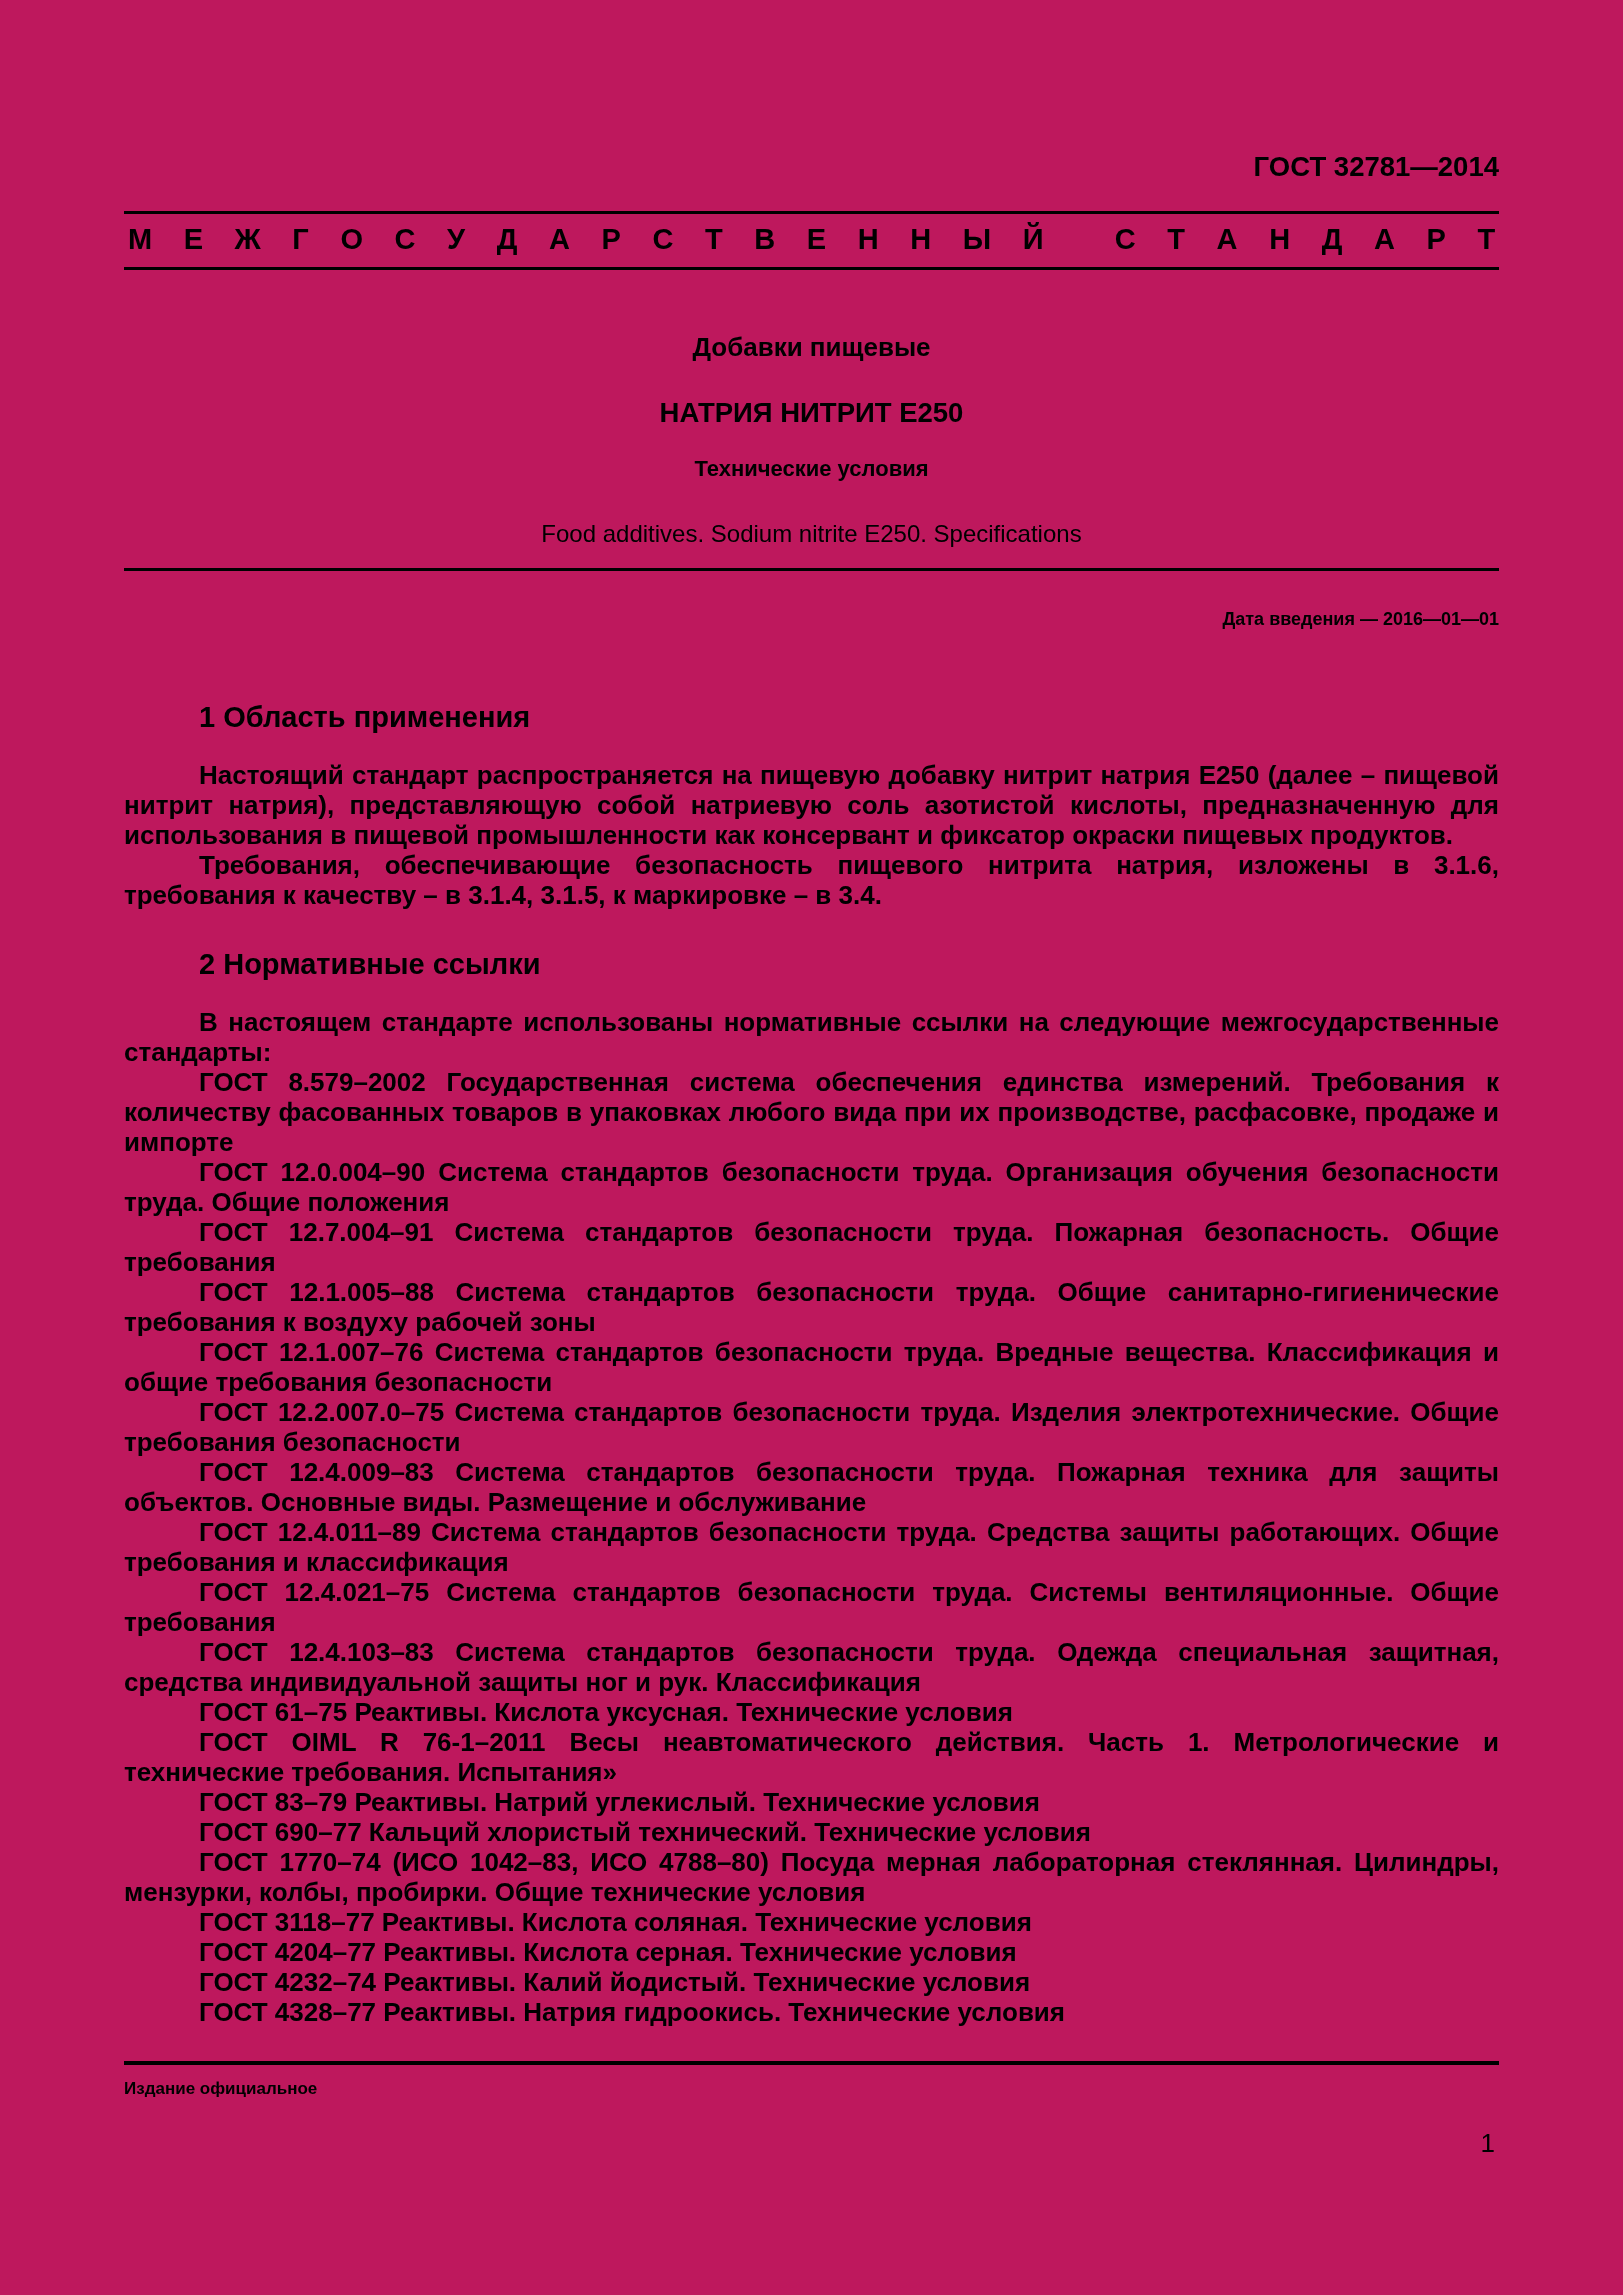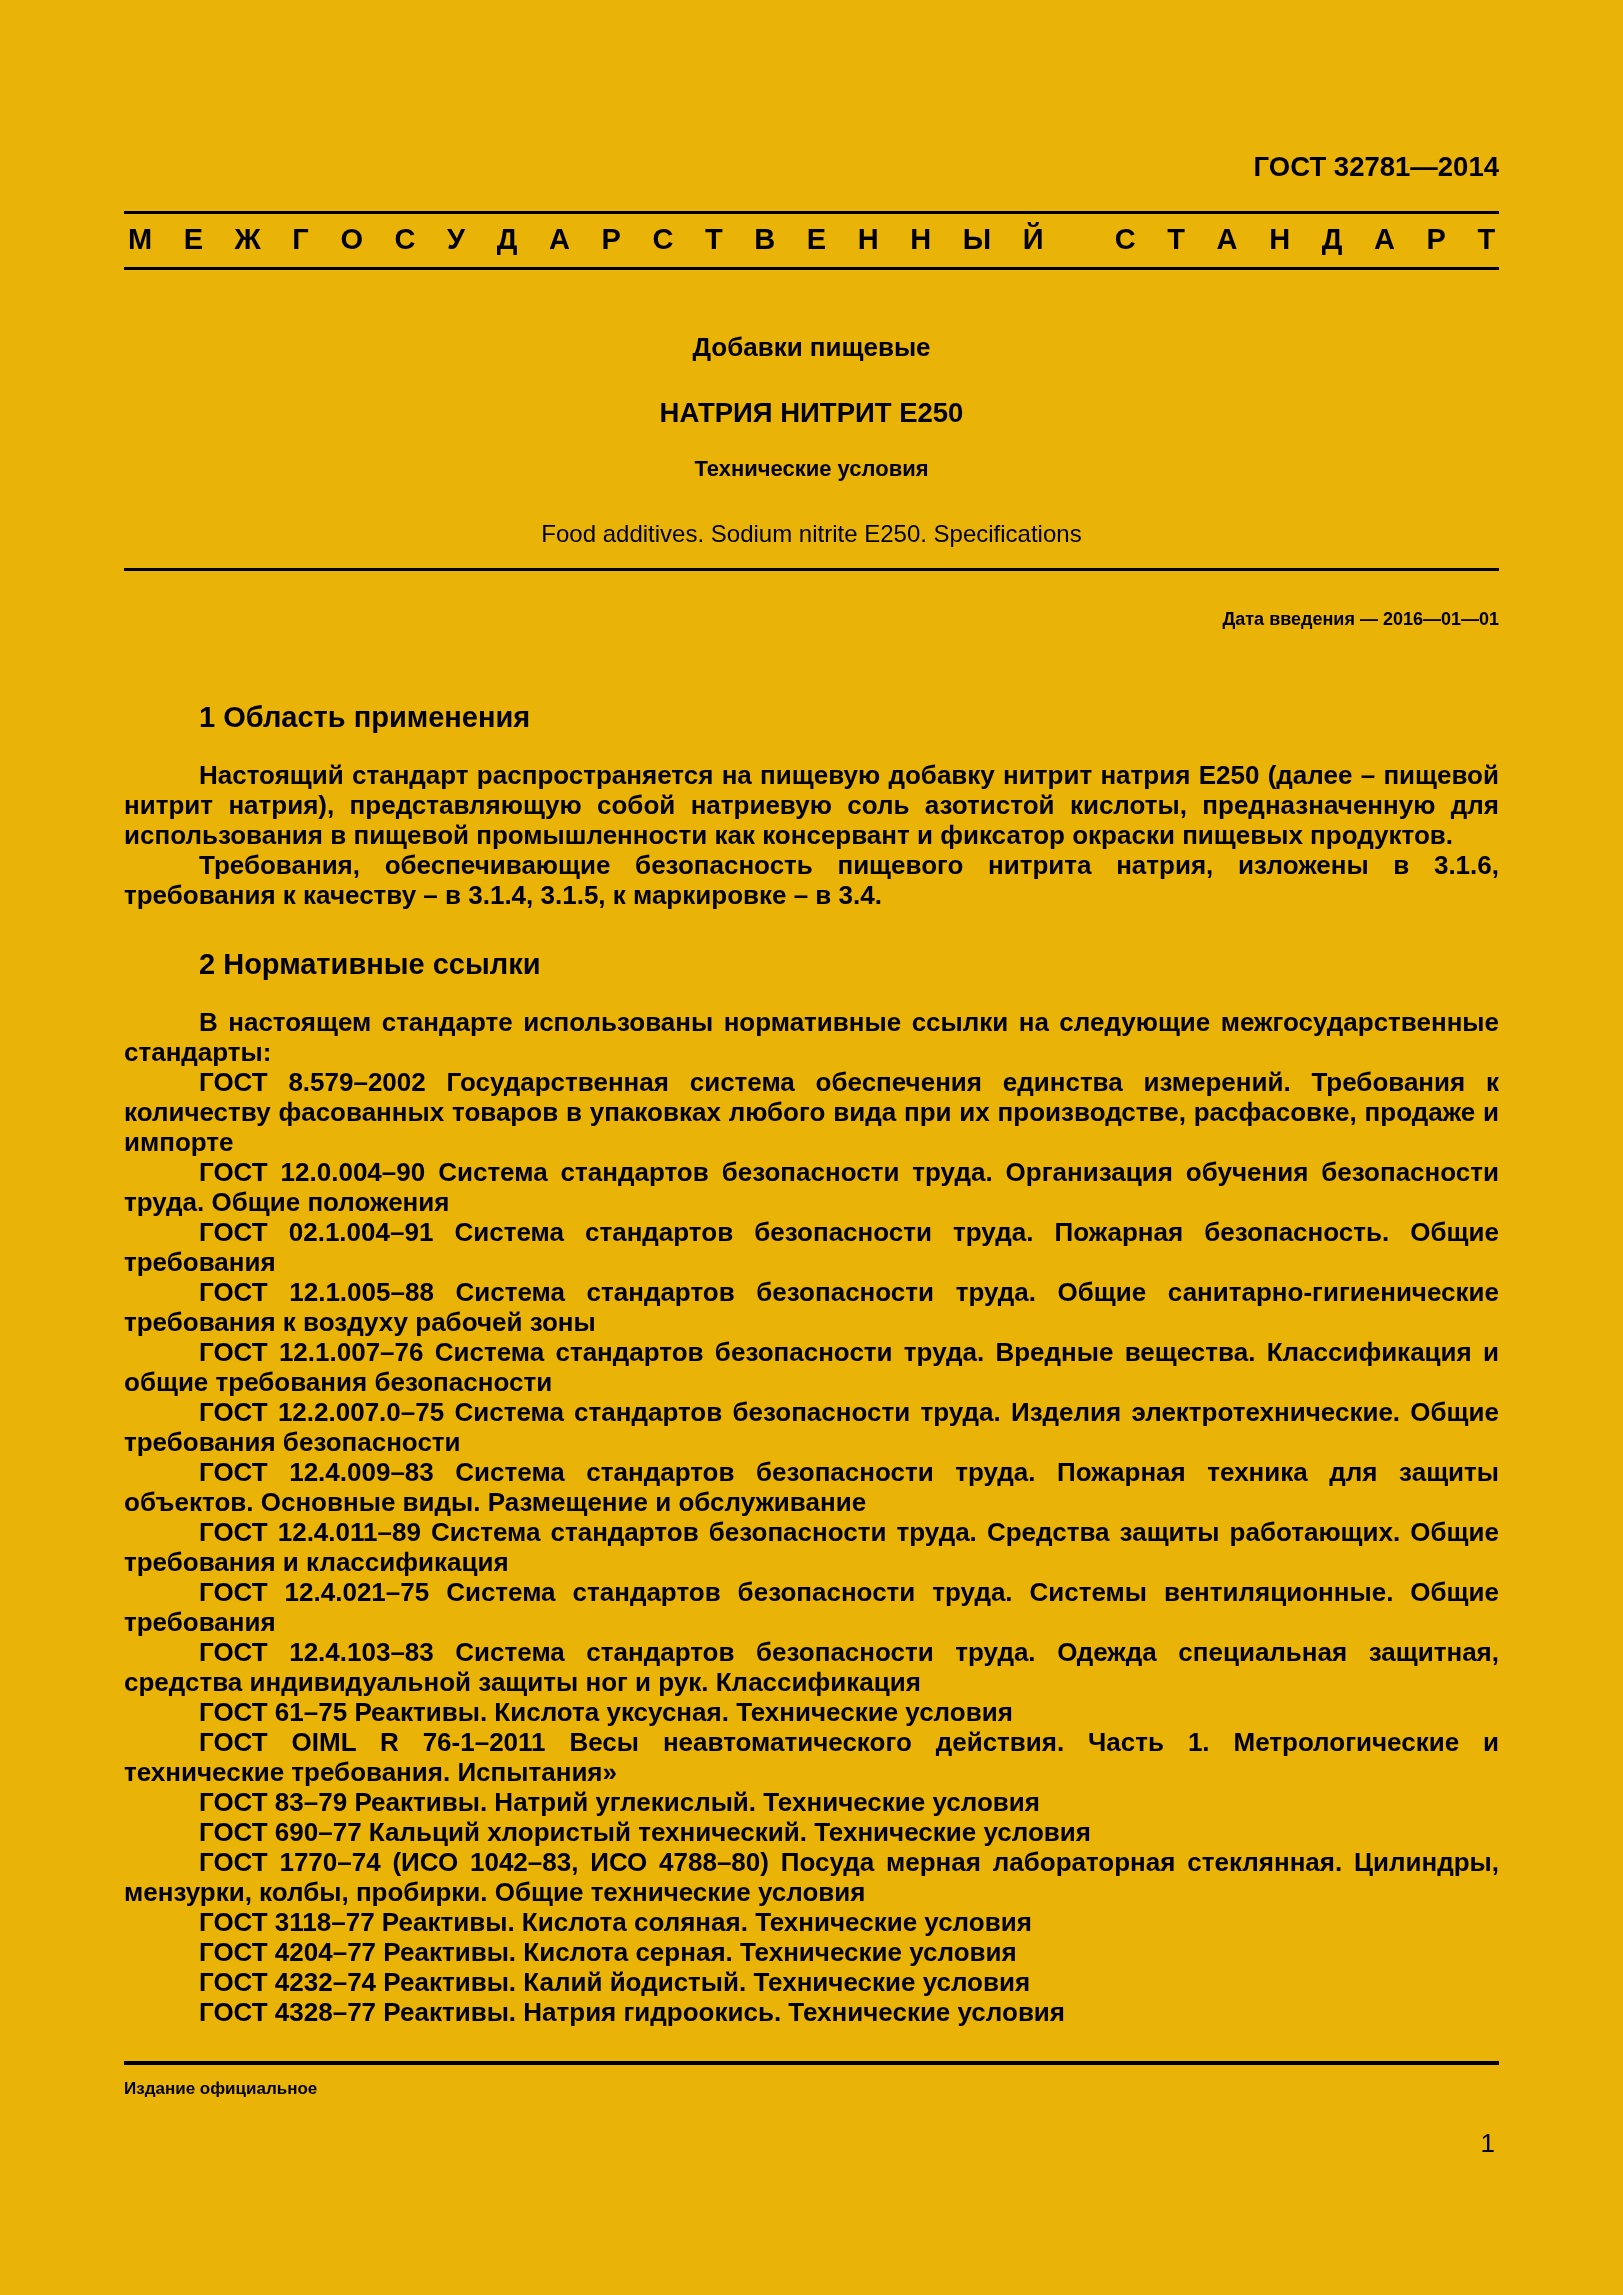--- a/index.html
+++ b/index.html
@@ -4,21 +4,21 @@
 <style>
   * { margin: 0; padding: 0; box-sizing: border-box; }
   html, body { background: #e8e8e8; }
   body { font-family: "Liberation Sans", sans-serif; color: #000; }
 
   .page {
     position: relative;
     width: 1623px;
     height: 2295px;
     margin: 0 auto;
-    background: #eab308;
+    background: #be185d;
     padding: 151px 124px 0 124px;
   }
 
   .doc-number {
     text-align: right;
     font-size: 27.5px;
     font-weight: bold;
     margin-bottom: 27.5px;
   }
 
@@ -144,21 +144,21 @@
 
   <h2 class="sec-heading">1 Область применения</h2>
   <p class="body-p">Настоящий стандарт распространяется на пищевую добавку нитрит натрия Е250 (далее – пищевой нитрит натрия), представляющую собой натриевую соль азотистой кислоты, предназначенную для использования в пищевой промышленности как консервант и фиксатор окраски пищевых продуктов.</p>
   <p class="body-p">Требования, обеспечивающие безопасность пищевого нитрита натрия, изложены в 3.1.6, требования к качеству – в 3.1.4, 3.1.5, к маркировке – в 3.4.</p>
 
   <h2 class="sec-heading second">2 Нормативные ссылки</h2>
   <p class="body-p">В настоящем стандарте использованы нормативные ссылки на следующие межгосударственные стандарты:</p>
 
   <p class="body-p">ГОСТ 8.579–2002 Государственная система обеспечения единства измерений. Требования к количеству фасованных товаров в упаковках любого вида при их производстве, расфасовке, продаже и импорте</p>
   <p class="body-p">ГОСТ 12.0.004–90 Система стандартов безопасности труда. Организация обучения безопасности труда. Общие положения</p>
-  <p class="body-p">ГОСТ 02.1.004–91 Система стандартов безопасности труда. Пожарная безопасность. Общие требования</p>
+  <p class="body-p">ГОСТ 12.7.004–91 Система стандартов безопасности труда. Пожарная безопасность. Общие требования</p>
   <p class="body-p">ГОСТ 12.1.005–88 Система стандартов безопасности труда. Общие санитарно-гигиенические требования к воздуху рабочей зоны</p>
   <p class="body-p">ГОСТ 12.1.007–76 Система стандартов безопасности труда. Вредные вещества. Классификация и общие требования безопасности</p>
   <p class="body-p">ГОСТ 12.2.007.0–75 Система стандартов безопасности труда. Изделия электротехнические. Общие требования безопасности</p>
   <p class="body-p">ГОСТ 12.4.009–83 Система стандартов безопасности труда. Пожарная техника для защиты объектов. Основные виды. Размещение и обслуживание</p>
   <p class="body-p">ГОСТ 12.4.011–89 Система стандартов безопасности труда. Средства защиты работающих. Общие требования и классификация</p>
   <p class="body-p">ГОСТ 12.4.021–75 Система стандартов безопасности труда. Системы вентиляционные. Общие требования</p>
   <p class="body-p">ГОСТ 12.4.103–83 Система стандартов безопасности труда. Одежда специальная защитная, средства индивидуальной защиты ног и рук. Классификация</p>
   <p class="body-p">ГОСТ 61–75 Реактивы. Кислота уксусная. Технические условия</p>
   <p class="body-p">ГОСТ OIML R 76-1–2011 Весы неавтоматического действия. Часть 1. Метрологические и технические требования. Испытания»</p>
   <p class="body-p">ГОСТ 83–79 Реактивы. Натрий углекислый. Технические условия</p>

